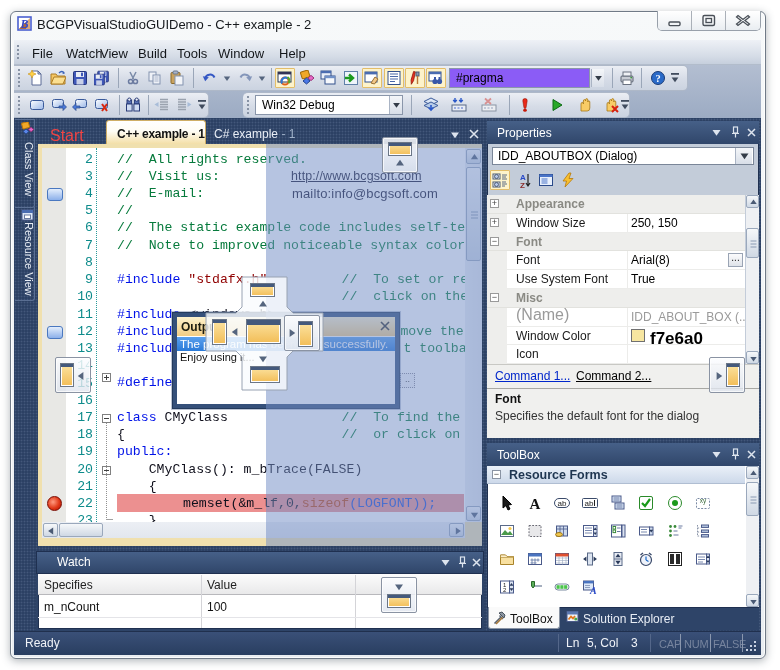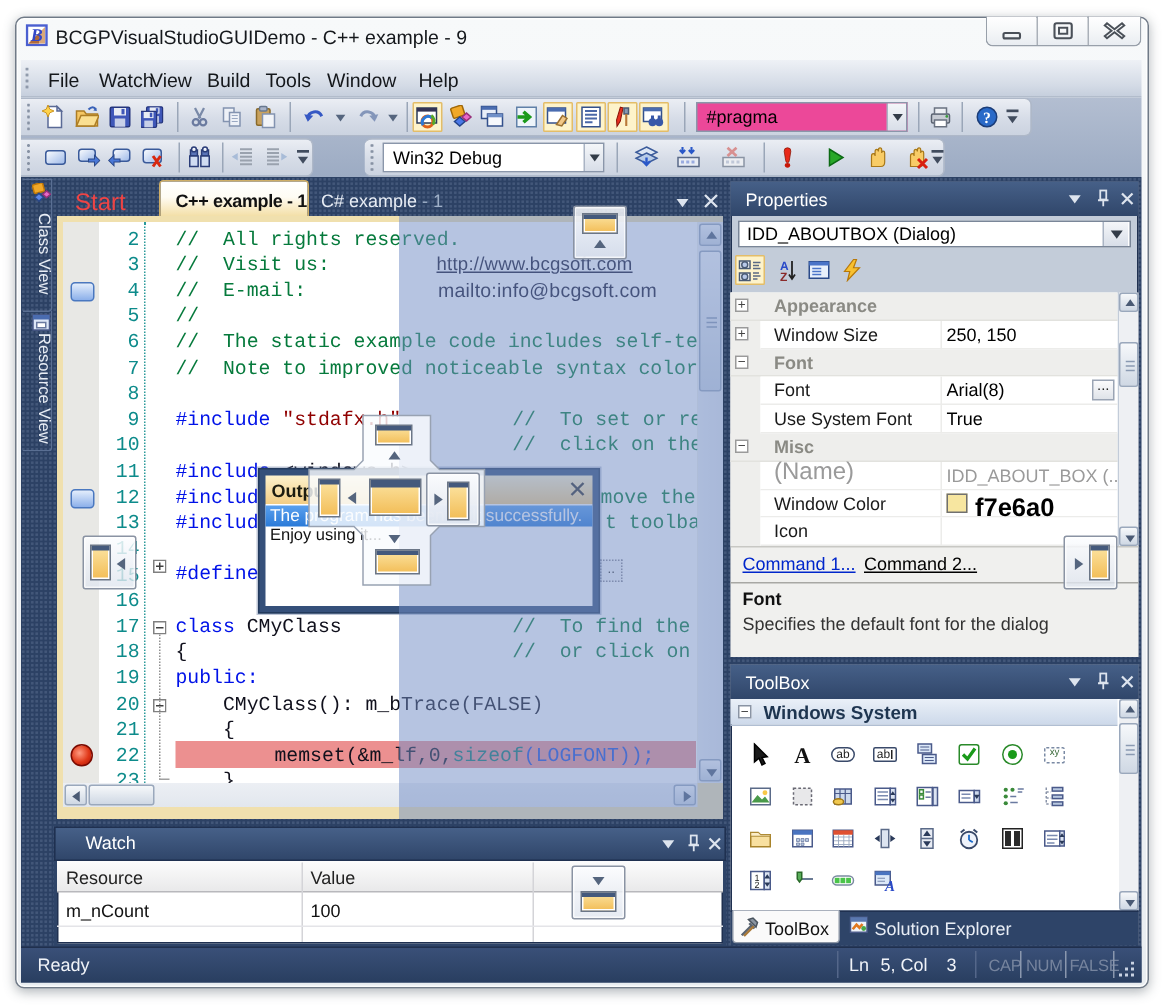--- a/index.html
+++ b/index.html
@@ -19,21 +19,21 @@
 </style></head><body>
 <div class="win"></div>
 <div class="ab" style="left:17px;top:16px;width:15px;height:15px;">
     <svg width="15" height="15" viewBox="0 0 15 15">
       <rect x="1" y="1" width="13" height="13" fill="#fff" stroke="#4a5fd0" stroke-width="1.6"></rect>
       <path d="M2 13 L13 2 L13 13 Z" fill="#d8a87a"></path>
       <path d="M2 13 L9 6 L9 13 Z" fill="#b06a3a"></path>
       <text x="7.5" y="11.5" font-family="Liberation Serif,serif" font-size="12" font-weight="bold" font-style="italic" fill="#3347c8" text-anchor="middle">B</text>
     </svg>
   </div>
-<div class="ab" style="left:37px;top:17px;width:400px;height:16px;font-size:13px;color:#15181c;">BCGPVisualStudioGUIDemo - C++ example - 9</div>
+<div class="ab" style="left:37px;top:17px;width:400px;height:16px;font-size:13px;color:#15181c;">BCGPVisualStudioGUIDemo - C++ example - 2</div>
 <div style="position:absolute;left:657px;top:11px;display:flex;border-radius:0 0 5px 5px;overflow:hidden;border:1px solid #98a0aa;border-top:none;">
     <div class="capbtn" style="border:none;border-right:1px solid #aab0b8">
       <svg width="34" height="19" viewBox="0 0 34 19">
         <rect x="11" y="11" width="11" height="3.6" rx="1" fill="none" stroke="#4a5058" stroke-width="1.4"></rect>
       </svg>
     </div>
     <div class="capbtn" style="border:none;border-right:1px solid #aab0b8">
       <svg width="34" height="19" viewBox="0 0 34 19">
         <rect x="11" y="4.5" width="11.5" height="10" rx="1.5" fill="none" stroke="#4a5058" stroke-width="1.4"></rect>
         <rect x="14" y="7.5" width="5.5" height="4" fill="none" stroke="#4a5058" stroke-width="1.3"></rect>
@@ -202,21 +202,21 @@
     <svg width="16" height="16" viewBox="0 0 16 16">
       <rect x="1" y="2" width="12" height="9" fill="#fff" stroke="#33508c"></rect>
       <rect x="1" y="2" width="12" height="2.2" fill="#4a6cb0"></rect>
       <circle cx="7" cy="11.5" r="2.6" fill="#3858a8"></circle>
       <circle cx="11.5" cy="11.5" r="2.6" fill="#3858a8"></circle>
       <rect x="6" y="7" width="2" height="3" fill="#3858a8"></rect>
       <rect x="10.5" y="7" width="2" height="3" fill="#3858a8"></rect>
     </svg>
   </div>
 <div class="vsep" style="left:456px;top:68px;height:20px"></div>
-<div class="ab" style="left:464px;top:68px;width:141px;height:20px;background:#ec4899;border:1px solid #8a96aa;font-size:12px;color:#000;padding:2px 0 0 6px;">#pragma</div>
+<div class="ab" style="left:449px;top:68px;width:141px;height:20px;background:#8b5cf6;border:1px solid #8a96aa;font-size:12px;color:#000;padding:2px 0 0 6px;">#pragma</div>
 <div class="ab" style="left:591px;top:69px;width:13px;height:18px;background:linear-gradient(#f4f6f9,#d8dee8);border-left:1px solid #aab4c4;">
     <svg width="13" height="18" viewBox="0 0 13 18">
       <polygon points="3.1,6.96 9.9,6.96 6.5,11.72" fill="#333c48"></polygon>
     </svg>
   </div>
 <div class="vsep" style="left:612px;top:68px;height:20px"></div>
 <div class="tbtn" style="left:617px;top:68px">
     <svg width="16" height="16" viewBox="0 0 16 16">
       <rect x="2" y="6" width="12" height="6" rx="1" fill="#c8ccd4" stroke="#5a6270"></rect>
       <rect x="4" y="2" width="8" height="4" fill="#eef0f4" stroke="#6a7280"></rect>
@@ -430,21 +430,21 @@
 <div class="ab mono" style="left:403.4px;top:340.03px;width:62px;height:17px;overflow:hidden;"><span style="color:#067a3c;">t toolbar</span></div>
 <div class="ab mono" style="left:117px;top:374.49px;height:17px;"><span style="color:#0012e8;">#define</span><span style="color:#10101c;"> _CRT_SECURE</span></div>
 <div class="ab" style="left:400px;top:373px;width:15px;height:15px;border:1px dotted #8a8a96;background:#f6f6f8;font-size:9px;color:#333;text-align:center;line-height:11px;">..</div>
 <div class="ab mono" style="left:117px;top:408.95px;height:17px;"><span style="color:#0012e8;">class</span><span style="color:#10101c;"> CMyClass</span></div>
 <div class="ab mono" style="left:341.5px;top:408.95px;height:17px;"><span style="color:#067a3c;">//  To find the</span></div>
 <div class="ab mono" style="left:117px;top:426.18px;height:17px;"><span style="color:#10101c;">{</span></div>
 <div class="ab mono" style="left:341.5px;top:426.18px;height:17px;"><span style="color:#067a3c;">//  or click on t</span></div>
 <div class="ab mono" style="left:117px;top:443.41px;height:17px;"><span style="color:#0012e8;">public:</span></div>
 <div class="ab mono" style="left:117px;top:460.64px;height:17px;"><span style="color:#10101c;">    CMyClass(): m_bTrace(FALSE)</span></div>
 <div class="ab mono" style="left:117px;top:477.87px;height:17px;"><span style="color:#10101c;">    {</span></div>
-<div class="ab mono" style="left:119.7px;top:495.1px;height:17px;"><span style="color:#10101c;">        memset(&amp;m_lf,0,</span><span style="color:#0f766e;">sizeof</span><span style="color:#1d4ed8;">(LOGFONT));</span></div>
+<div class="ab mono" style="left:119.7px;top:495.1px;height:17px;"><span style="color:#10101c;">        memset(&amp;m_lf,0,</span><span style="color:#c2410c;">sizeof</span><span style="color:#1d4ed8;">(LOGFONT));</span></div>
 <div class="ab mono" style="left:117px;top:512.3299999999999px;height:17px;"><span style="color:#10101c;">    }</span></div>
 <div class="ab" style="left:465px;top:148px;width:17px;height:374px;background:#eef1f5;"></div>
 <div class="ab" style="left:101.5px;top:373px;width:9px;height:9px;">
     <svg width="9" height="9" viewBox="0 0 9 9">
       <rect x="0.5" y="0.5" width="8" height="8" fill="#fff" stroke="#808080"></rect>
       <path d="M2 4.5 h5 M4.5 2 v5" stroke="#404040" stroke-width="1"></path>
     </svg>
   </div>
 <div class="ab" style="left:101.5px;top:413.5px;width:9px;height:9px;">
     <svg width="9" height="9" viewBox="0 0 9 9">
@@ -505,21 +505,21 @@
       <path d="M1 7.5 h7 M4.5 7.5 v4" stroke="#dde4ee" stroke-width="1.2"></path>
     </svg>
   </div>
 <div class="ab" style="left:471px;top:557px;width:11px;height:11px;">
     <svg width="11" height="11" viewBox="0 0 11 11">
       <path d="M2 2 L9 9 M9 2 L2 9" stroke="#dde4ee" stroke-width="1.5"></path>
     </svg>
   </div>
 <div class="ab" style="left:38px;top:574px;width:444px;height:55px;background:#fff;border:1px solid #1f3050;border-top:none;"></div>
 <div class="ab" style="left:38px;top:574px;width:444px;height:21px;background:linear-gradient(#fcfcfc,#e9e9ea);border-bottom:1px solid #b8b8bc;"></div>
-<div class="ab" style="left:44px;top:578px;width:100px;height:13px;font-size:12px;color:#222;">Resource</div>
+<div class="ab" style="left:44px;top:578px;width:100px;height:13px;font-size:12px;color:#222;">Specifies</div>
 <div class="ab" style="left:207px;top:578px;width:100px;height:13px;font-size:12px;color:#222;">Value</div>
 <div class="ab" style="left:201px;top:575px;width:1px;height:53px;background:#d4d4d8;"></div>
 <div class="ab" style="left:355px;top:575px;width:1px;height:53px;background:#d4d4d8;"></div>
 <div class="ab" style="left:44px;top:600px;width:120px;height:13px;font-size:12px;color:#111;">m_nCount</div>
 <div class="ab" style="left:207px;top:600px;width:100px;height:13px;font-size:12px;color:#111;">100</div>
 <div class="ab" style="left:38px;top:617px;width:444px;height:1px;background:#e4e4e8;"></div>
 <div class="ab" style="left:487px;top:121px;width:272px;height:317px;background:#c3ccd9;border:1px solid #1f3050;"></div>
 <div class="ab" style="left:487px;top:121px;width:272px;height:23px;background:linear-gradient(#466088,#30466a);"></div>
 <div class="ab" style="left:497px;top:126px;width:100px;height:14px;font-size:12px;color:#fff;">Properties</div>
 <div class="ab" style="left:711px;top:128px;width:11px;height:9px;">
@@ -645,21 +645,21 @@
       <path d="M1 7.5 h7 M4.5 7.5 v4" stroke="#dde4ee" stroke-width="1.2"></path>
     </svg>
   </div>
 <div class="ab" style="left:746px;top:449px;width:11px;height:11px;">
     <svg width="11" height="11" viewBox="0 0 11 11">
       <path d="M2 2 L9 9 M9 2 L2 9" stroke="#dde4ee" stroke-width="1.5"></path>
     </svg>
   </div>
 <div class="ab" style="left:487px;top:466px;width:258px;height:18px;background:linear-gradient(#eaf0f8,#cdd9ea);border-bottom:1px solid #b0bed2;"></div>
 <div class="ab" style="left:492px;top:470px;width:9px;height:9px;border:1px solid #8a94a4;background:#fff;font-size:9px;line-height:7px;text-align:center;color:#444;">−</div>
-<div class="ab" style="left:509px;top:468px;width:150px;height:14px;font-size:12.5px;font-weight:bold;color:#1e3550;">Windows System</div>
+<div class="ab" style="left:509px;top:468px;width:150px;height:14px;font-size:12.5px;font-weight:bold;color:#1e3550;">Resource Forms</div>
 <div class="ab" style="left:746px;top:466px;width:13px;height:141px;background:#eef0f3;"></div>
 <div class="ab" style="left:746px;top:466px;width:13px;height:13px;background:linear-gradient(#f6f8fa,#cfd8e4);border:1px solid #9aa8bc;border-radius:2px;">
     <svg width="13" height="13" viewBox="0 0 13 13">
       <polygon points="3.3,7.92 9.7,7.92 6.5,3.4399999999999995" fill="#4a5a74"></polygon>
     </svg>
   </div>
 <div class="ab" style="left:746px;top:482px;width:13px;height:34px;background:linear-gradient(#f6f8fa,#cfd8e4);border:1px solid #9aa8bc;border-radius:2px;">
     <svg width="13" height="34" viewBox="0 0 13 34">
       <path d="M3.5 14 h6 M3.5 17 h6 M3.5 20 h6" stroke="#8a9ab2" stroke-width="1"></path>
     </svg>

